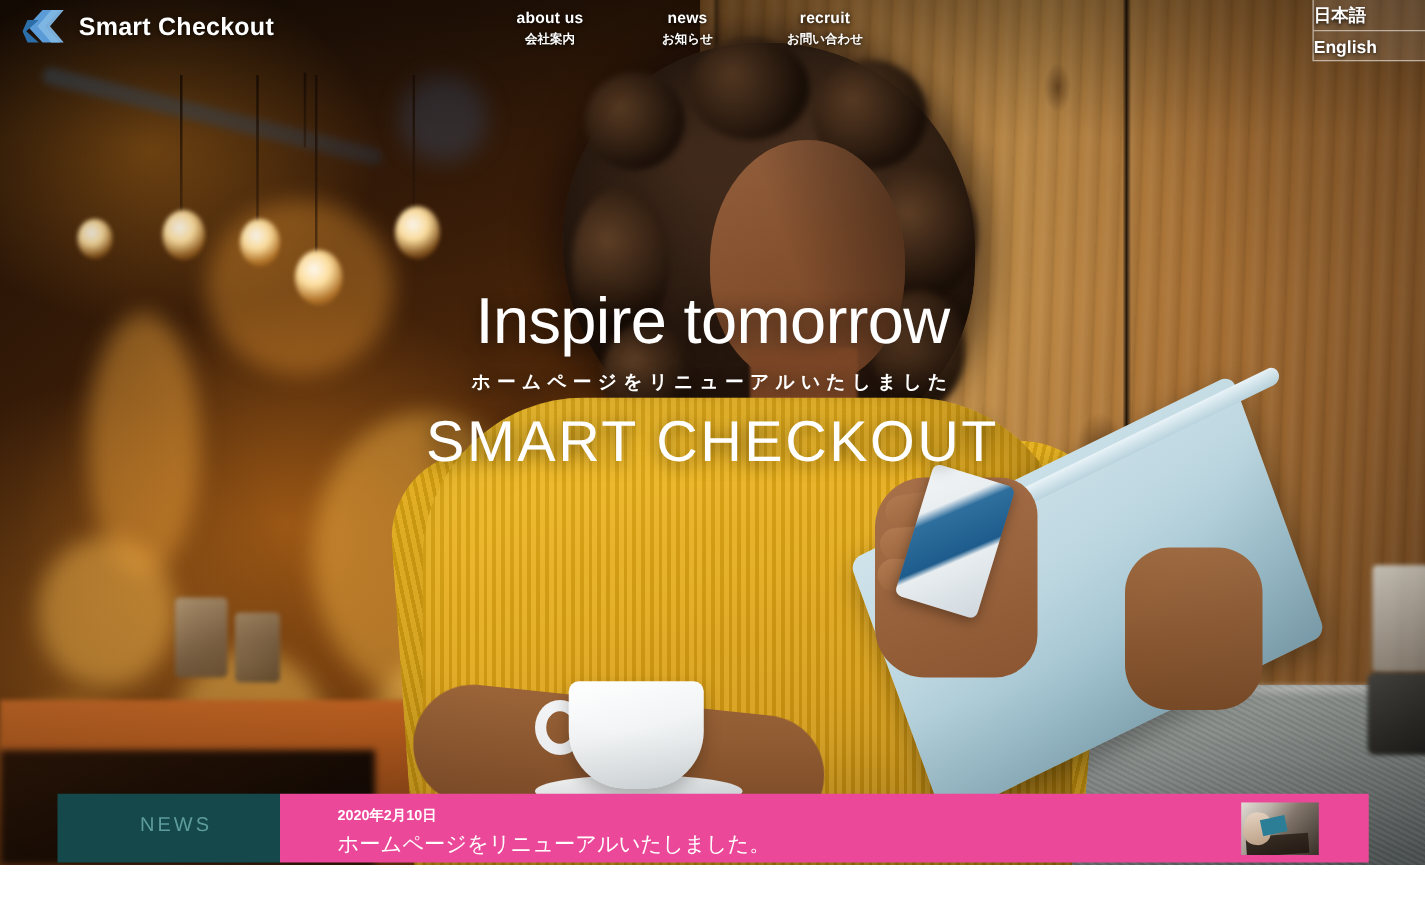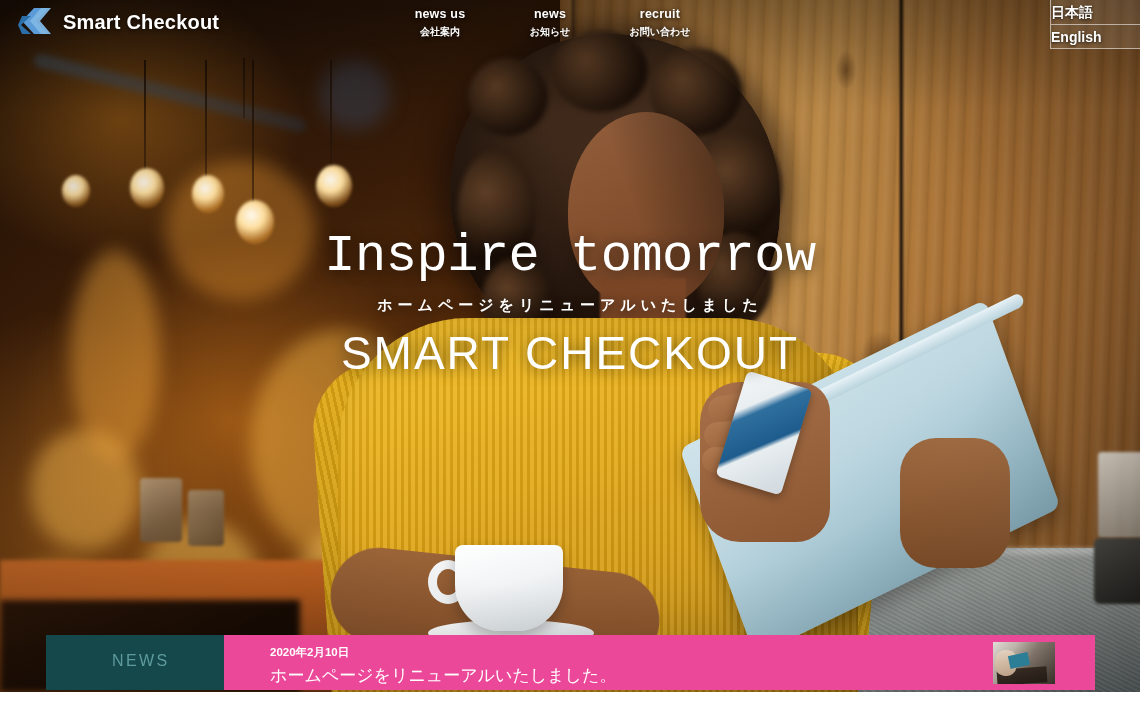--- a/index.html
+++ b/index.html
@@ -264,21 +264,20 @@
   .lang-item + .lang-item { border-top:1px solid rgba(255,255,255,.55); }
 
   
   .hero-copy {
     position:absolute; left:0; top:228px; width:1140px; text-align:center; z-index:20;
   }
   .hero-title {
     color:#fff; font-size:52px; font-weight:400; line-height:58px;
     letter-spacing:-.5px;
     text-shadow:0 2px 14px rgba(0,0,0,.55);
-    font-family:Liberation Mono, monospace;
   }
   .hero-sub {
     color:#fff; font-size:15px; font-weight:700; letter-spacing:5px;
     margin-top:10px; text-shadow:0 2px 10px rgba(0,0,0,.6);
   }
   .hero-brand {
     color:#fff; font-size:46px; font-weight:400; letter-spacing:2px;
     margin-top:12px; line-height:52px;
     text-shadow:0 2px 14px rgba(0,0,0,.55);
   }
@@ -416,21 +415,21 @@
       <svg class="logo-mark" viewBox="0 0 34 32">
         <path d="M16 2 L30 2 L18 15 L30 28 L16 28 L4 15 Z" fill="#5a9bd8"></path>
         <path d="M4 6 L13 6 L3 15 L13 24 L4 24 L0 15 Z" fill="#2c6ea8" transform="translate(0,4)"></path>
         <path d="M23 2 L33 2 L22 15 L33 28 L23 28 L12 15 Z" fill="#7fb6e4" opacity=".95"></path>
       </svg>
       <span class="logo-text">Smart Checkout</span>
     </div>
 
     <div class="nav">
       <div class="nav-item">
-        <span class="nav-en">news us</span>
+        <span class="nav-en">about us</span>
         <span class="nav-ja">会社案内</span>
       </div>
       <div class="nav-item">
         <span class="nav-en">news</span>
         <span class="nav-ja">お知らせ</span>
       </div>
       <div class="nav-item">
         <span class="nav-en">recruit</span>
         <span class="nav-ja">お問い合わせ</span>
       </div>

